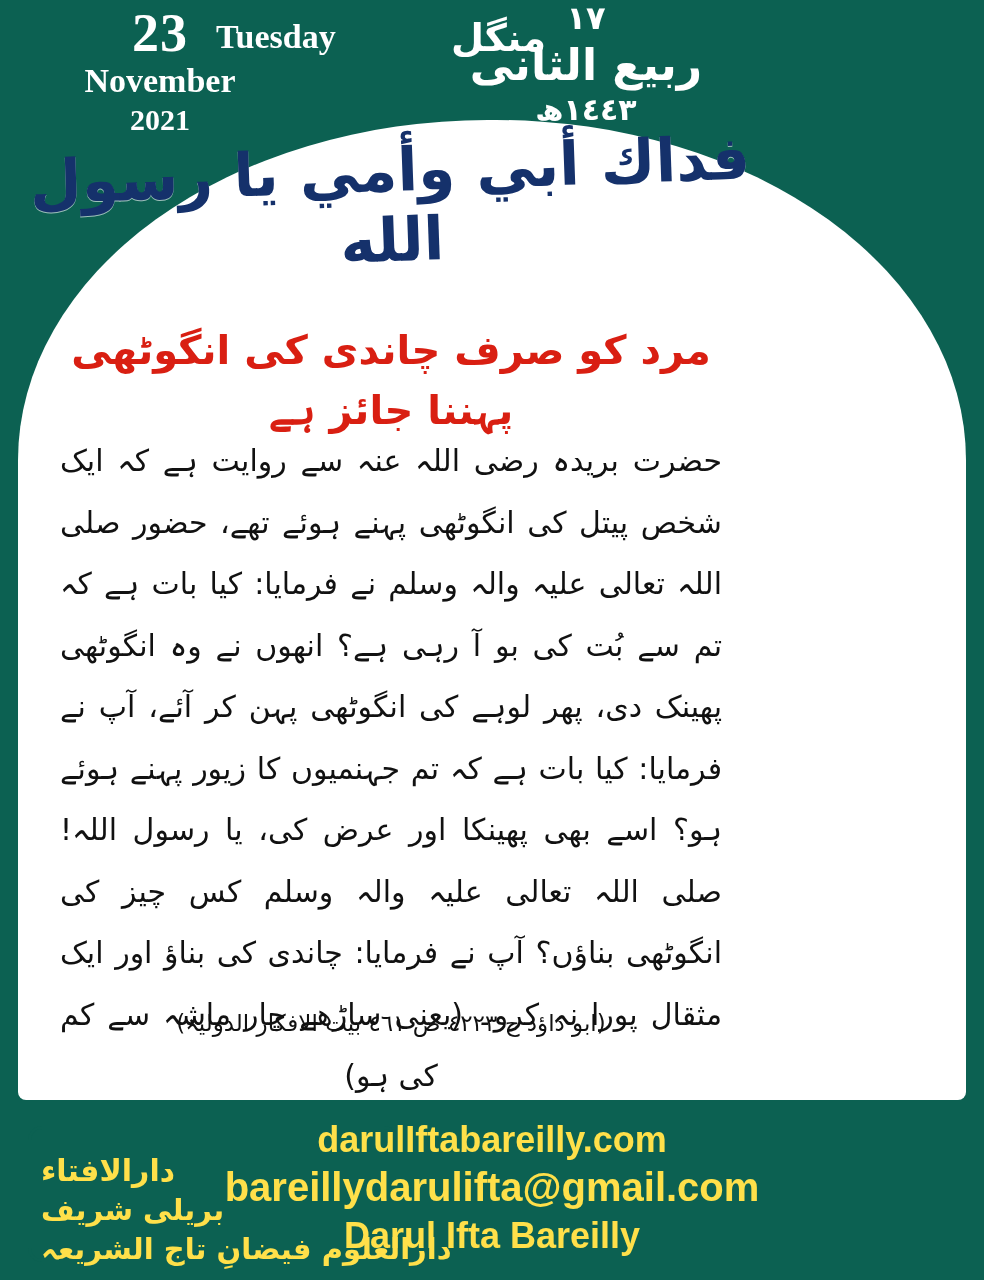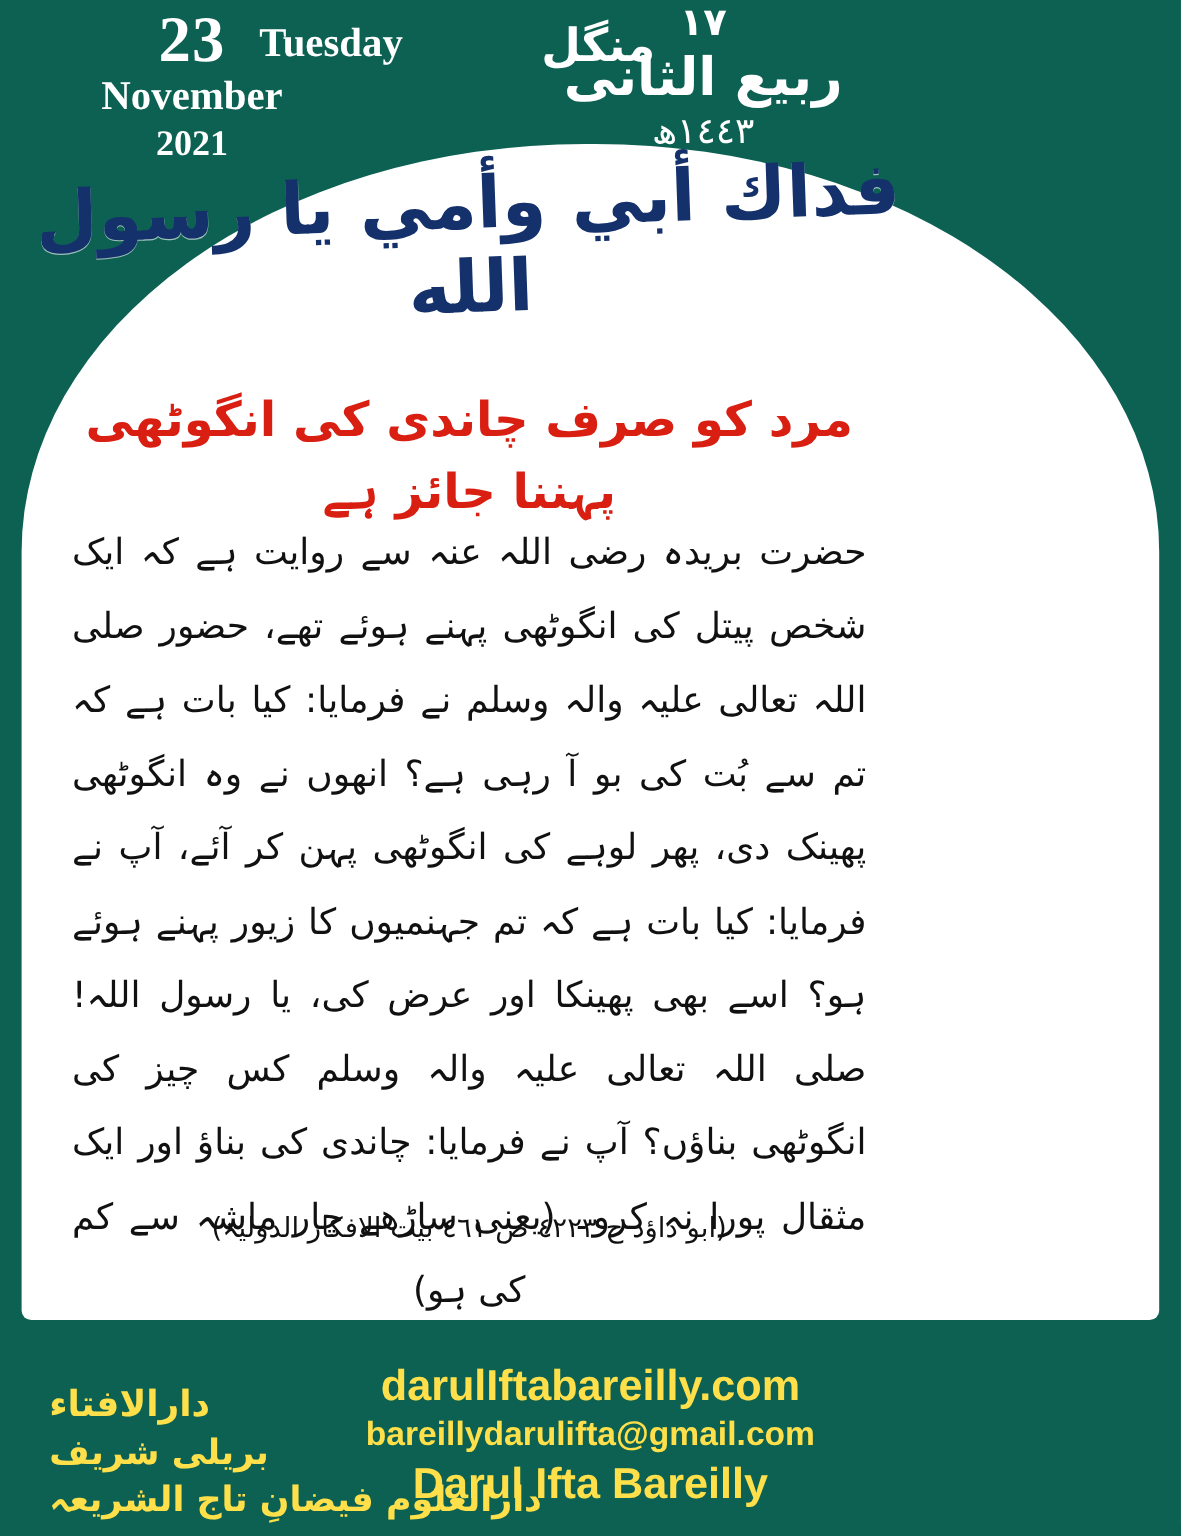--- a/index.html
+++ b/index.html
@@ -63,21 +63,21 @@
     white-space:nowrap;
   }
   .date-hijri .h-day {
     font-size:32px; font-weight:bold; line-height:1.05;
     letter-spacing:2px;
   }
   .date-hijri .h-month {
     font-size:44px; font-weight:bold; line-height:1.3;
   }
   .date-hijri .h-year {
-    font-size:30px; font-weight:normal; line-height:1.1;
+    font-size:30px; font-weight:bold; line-height:1.1;
     letter-spacing:2px;
   }
 
   
   .arch {
     position:absolute;
     left:18px;
     top:120px;
     width:948px;
     height:980px;
@@ -195,21 +195,21 @@
     text-align:center;
   }
   .footer-right .fr-line {
     color:#ffe04a;
     font-family:"Liberation Sans", sans-serif;
     font-weight:bold;
     line-height:1.26;
     white-space:nowrap;
   }
   .fr-1 { font-size:36px; }
-  .fr-2 { font-size:28px; }
+  .fr-2 { font-size:40px; }
   .fr-3 { font-size:36px; }
 </style>
 </head>
 <body>
 
 <div class="page">
 
   <div class="header">
 
     <div class="date-greg">

